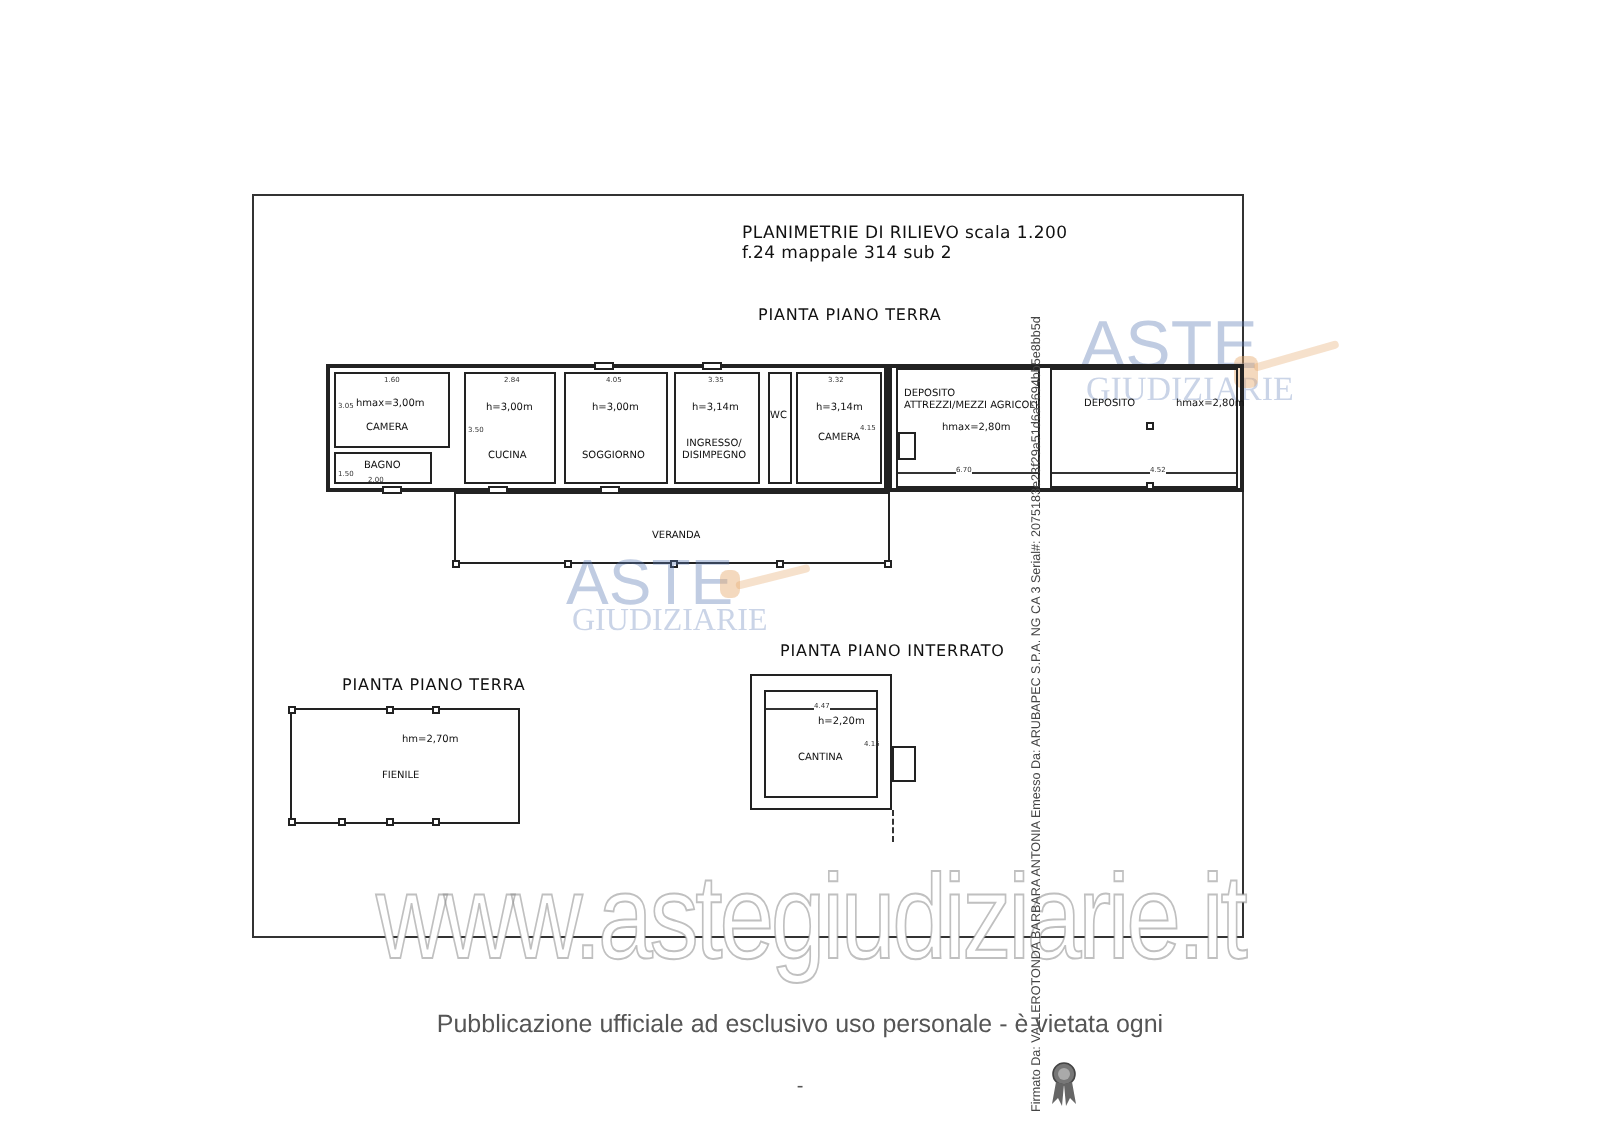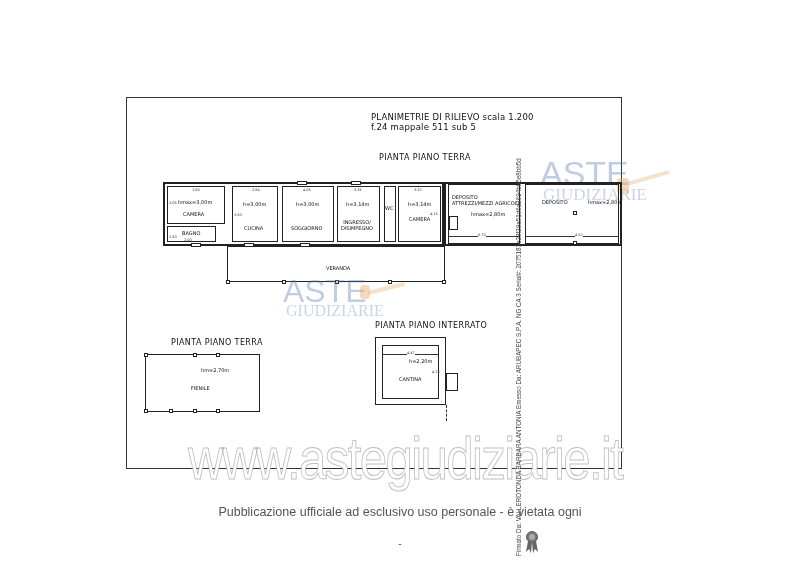--- a/index.html
+++ b/index.html
@@ -34,21 +34,21 @@
 
   .footer { position: absolute; left: 0; width: 800px; text-align: center; font-size: 12.5px; color: #555; font-family: "Liberation Sans", sans-serif; }
   .seal { position: absolute; left: 524px; top: 530px; width: 16px; height: 24px; }
 </style>
 </head>
 <body>
 
 <div class="frame"></div>
 
 <div class="abs cad title1">PLANIMETRIE DI RILIEVO scala 1.200</div>
-<div class="abs cad title2">f.24 mappale 511 sub 5</div>
+<div class="abs cad title2">f.24 mappale 314 sub 2</div>
 <div class="abs cad sect" style="left:345px; top:153px;">PIANTA PIANO TERRA</div>
 
 <div>
   <div class="wm-aste" style="left:540px; top:156px; font-size:34px;">ASTE</div>
   <div class="wm-giud" style="left:543px; top:186px; font-size:17px;">GIUDIZIARIE</div>
   <div class="gavel-head" style="left:617px; top:178px; width:12px; height:16px;"></div>
   <div class="gavel-handle" style="left:627px; top:182px; width:44px; transform: rotate(-16deg);"></div>
 </div>
 
 <div>
@@ -123,21 +123,21 @@
   <div class="wall" style="left:191px; top:243px; width:10px; height:4px; background:#fff;"></div>
 </div>
 
 <div>
   <div class="wm-aste" style="left:283px; top:275px; font-size:32px;">ASTE</div>
   <div class="wm-giud" style="left:286px; top:303px; font-size:16px;">GIUDIZIARIE</div>
   <div class="gavel-head" style="left:360px; top:285px; width:10px; height:14px;"></div>
   <div class="gavel-handle" style="left:368px; top:291px; width:38px; transform: rotate(-14deg);"></div>
 </div>
 
-<div class="abs cad sect" style="left:341px; top:321px;">PIANTA PIANO INTERRATO</div>
+<div class="abs cad sect" style="left:356px; top:321px;">PIANTA PIANO INTERRATO</div>
 <div>
   <div class="wall" style="left:375px; top:337px; width:71px; height:68px;"></div>
   <div class="wall" style="left:382px; top:345px; width:57px; height:54px;"></div>
   <div class="hline" style="left:383px; top:354px; width:55px;"></div>
   <div class="dim" style="left:407px; top:351px; background:#fff;">4.47</div>
   <div class="room-lbl" style="left:409px; top:358px;">h=2,20m</div>
   <div class="room-lbl" style="left:399px; top:376px;">CANTINA</div>
   <div class="dim" style="left:432px; top:370px;">4.15</div>
   <div class="wall" style="left:446px; top:373px; width:12px; height:18px;"></div>
   <div class="vline" style="left:446px; top:405px; height:16px; border-left-style:dashed;"></div>

